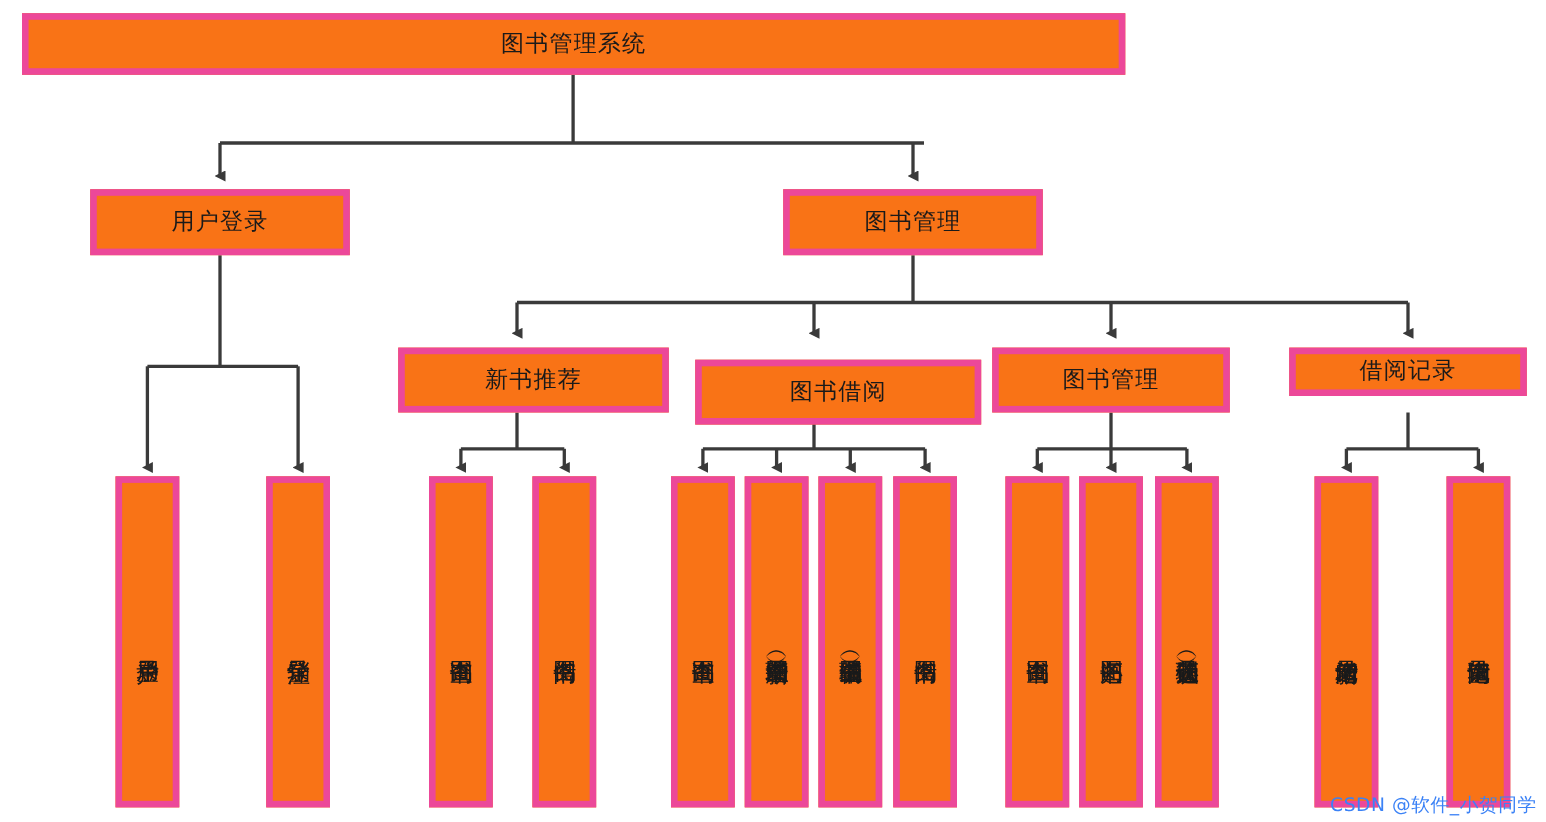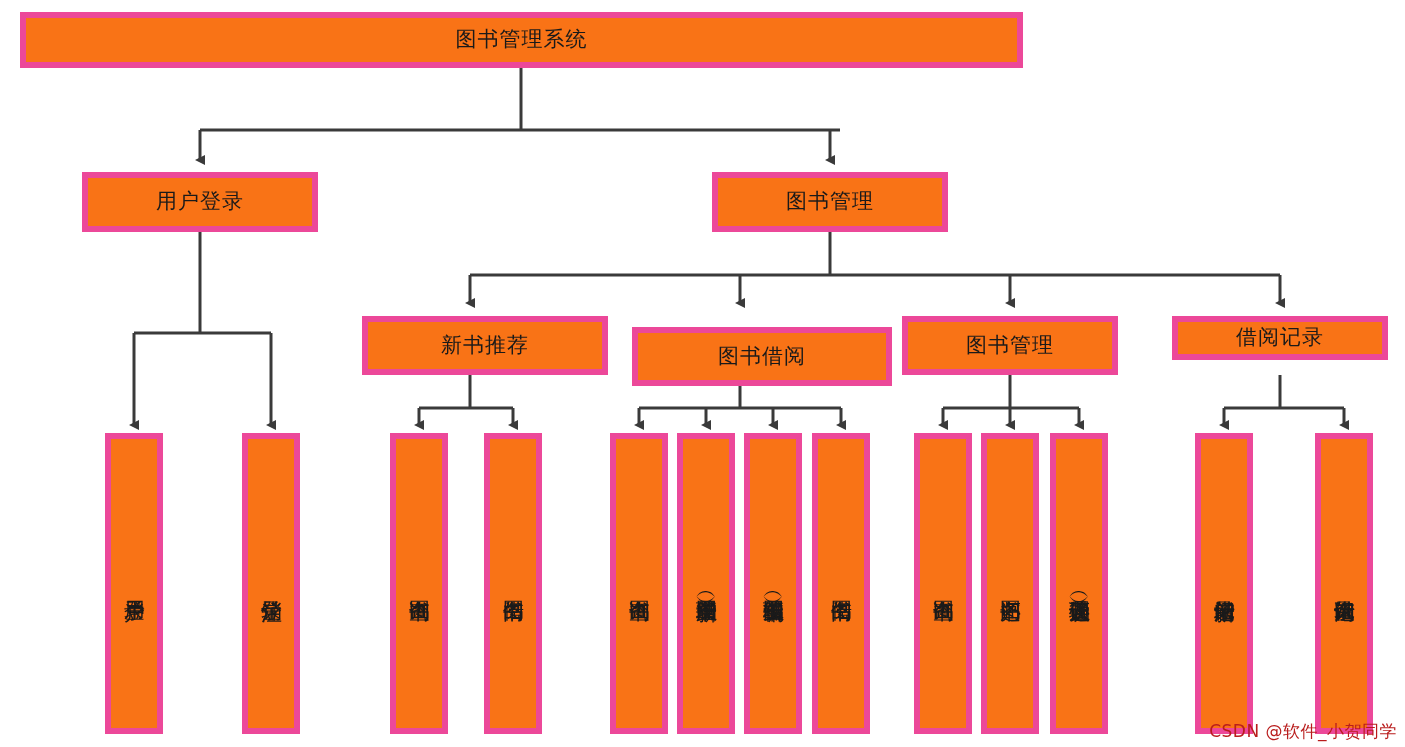--- a/index.html
+++ b/index.html
@@ -55,21 +55,21 @@
     writing-mode: vertical-rl;
     text-orientation: upright;
     display: block;
     text-align: center;
   }
   .watermark {
     position: absolute;
     right: 8px;
     bottom: 4px;
     font-size: 17px;
-    color: #b91c1c;
+    color: #3b82f6;
     white-space: nowrap;
     z-index: 5;
     letter-spacing: 0.5px;
   }
 </style>
 </head>
 <body>
 
 <div id="canvas">
 

